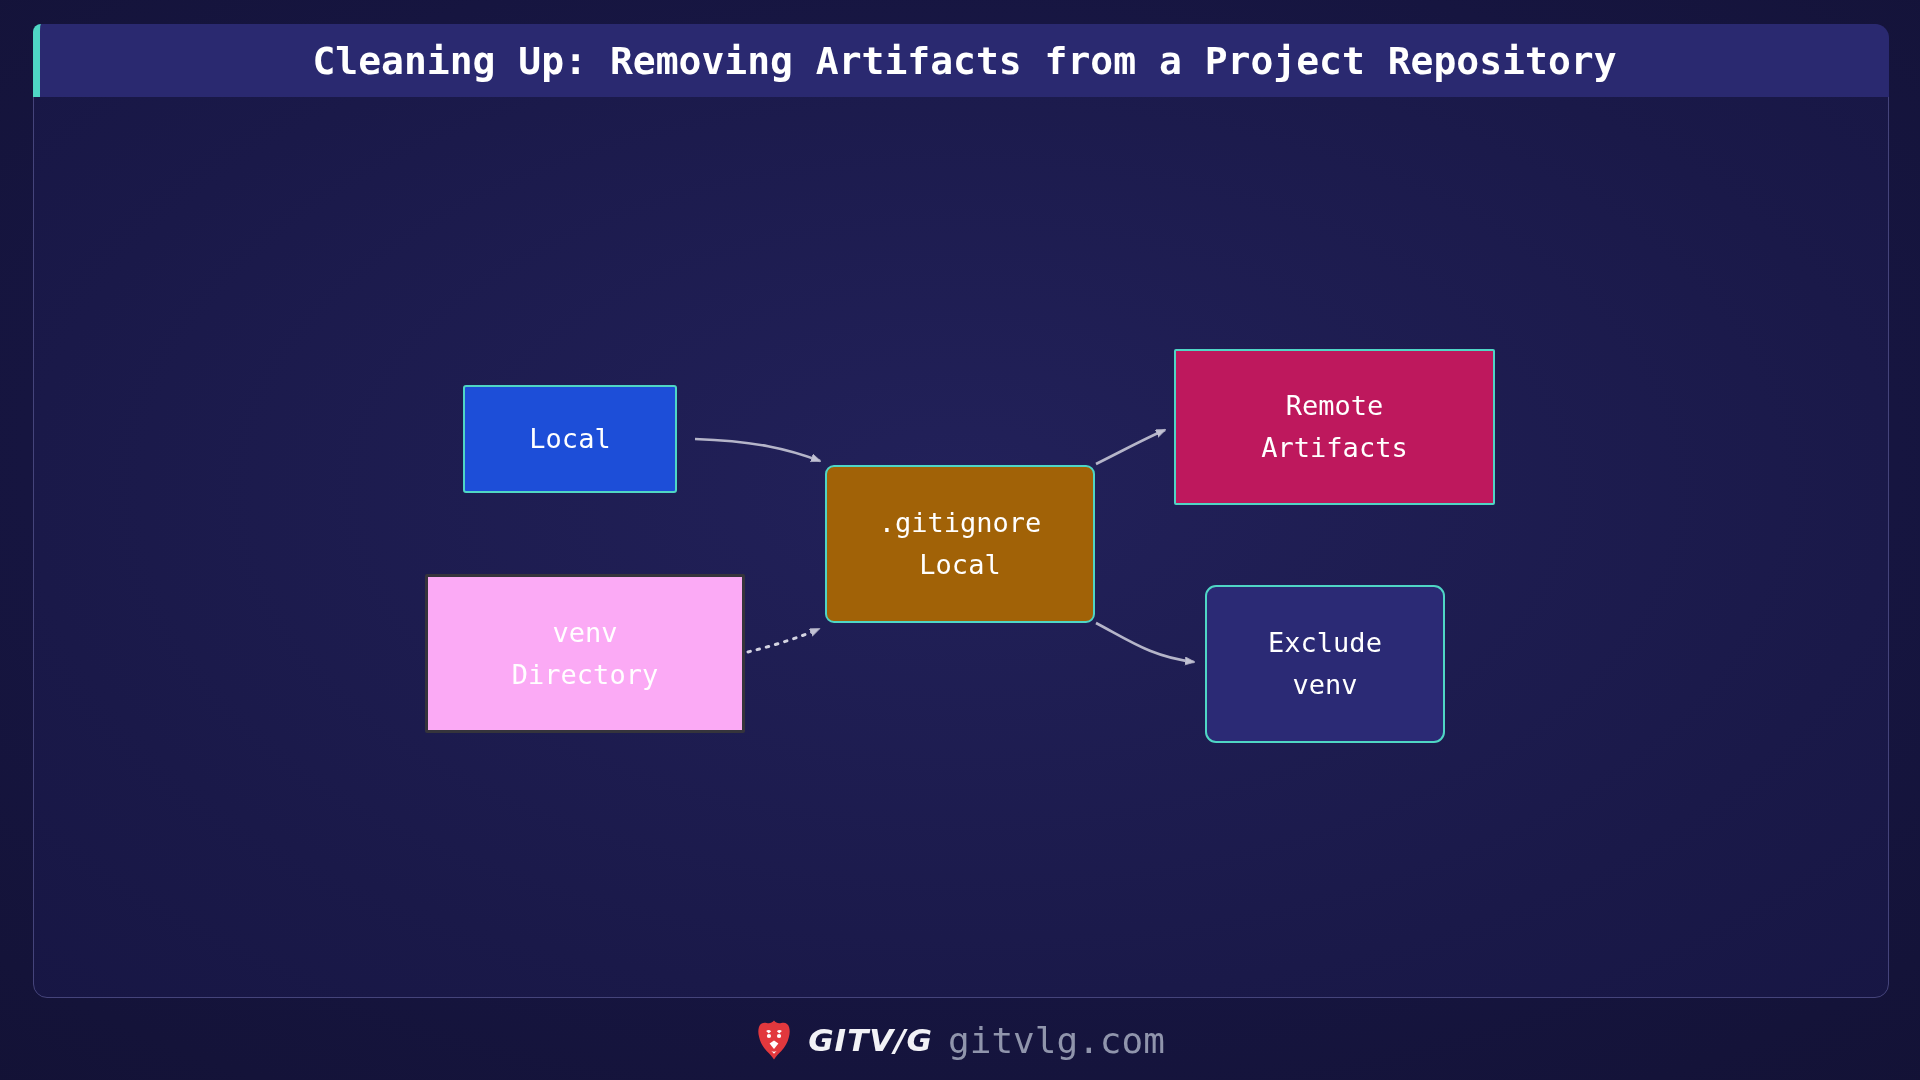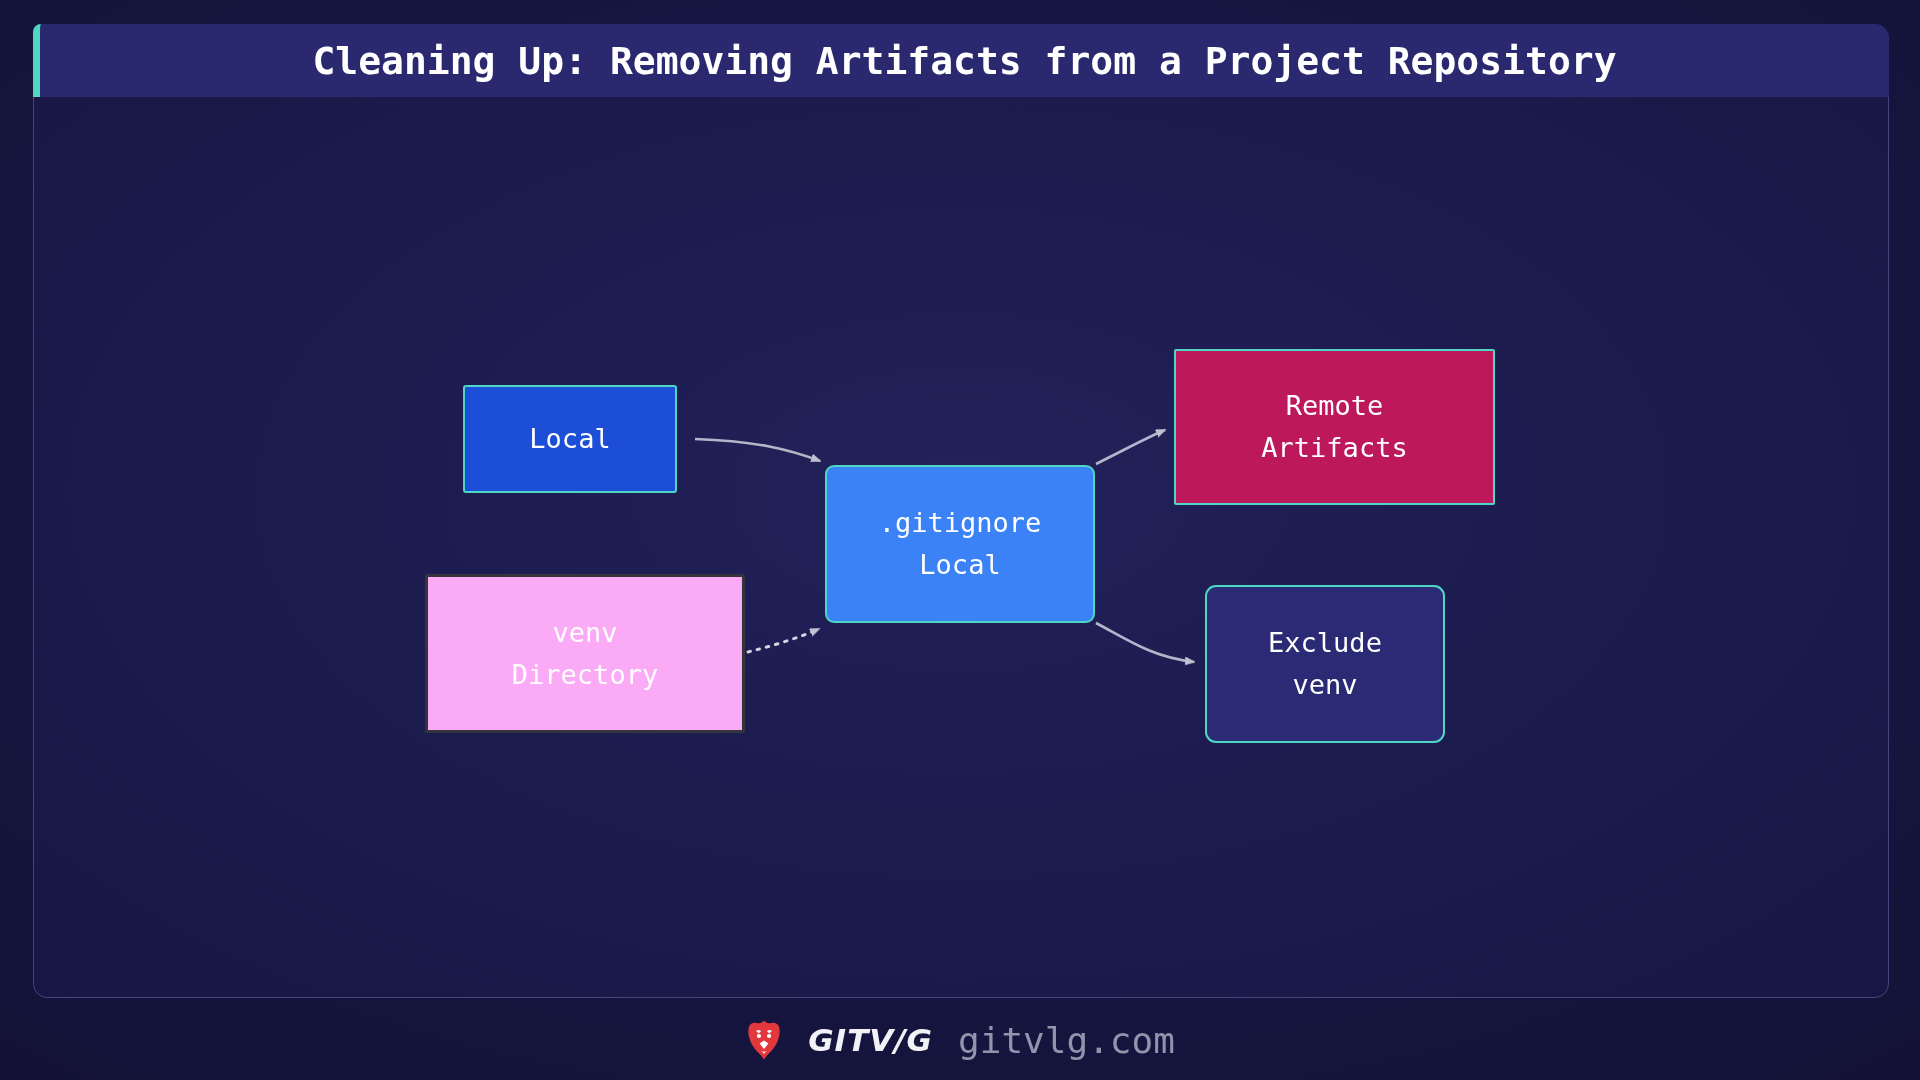--- a/index.html
+++ b/index.html
@@ -26,27 +26,27 @@
     font-family:"DejaVu Sans Mono", monospace;letter-spacing:0px;white-space:nowrap;
   }
   .node{
     position:absolute;box-sizing:border-box;
     display:flex;flex-direction:column;align-items:center;justify-content:center;
     color:#ffffff;font-size:27px;line-height:42px;text-align:center;
     font-family:"DejaVu Sans Mono", monospace;
   }
   .node-local   {left:463px; top:385px; width:214px; height:108px; background:#1d4ed8; border:2px solid #4fd6c5; border-radius:3px;align-items:center;}
   .node-venv    {left:425px; top:574px; width:320px; height:159px; background:#fbaaf5; border:3px solid #35343c; border-radius:2px;}
-  .node-gitignore{left:825px; top:465px; width:270px; height:158px; background:#3b82f6; border:2px solid #4fd6c5; border-radius:9px;}
+  .node-gitignore{left:825px; top:465px; width:270px; height:158px; background:#a16207; border:2px solid #4fd6c5; border-radius:9px;}
   .node-remote  {left:1174px;top:349px; width:321px; height:156px; background:#be185d; border:2px solid #4fd6c5; border-radius:2px;}
   .node-exclude {left:1205px;top:585px; width:240px; height:158px; background:#2b2a75; border:2px solid #4fd6c5; border-radius:11px;text-align:right;}
   .edges{position:absolute;left:0;top:0;width:1920px;height:1080px;pointer-events:none;}
   .footer{
     position:absolute;left:0;top:1012px;width:1920px;height:56px;
-    display:flex;align-items:center;justify-content:center;gap:25px;
+    display:flex;align-items:center;justify-content:center;gap:15px;
   }
   .brand{
     color:#f2f2f6;font-family:"DejaVu Sans", sans-serif;
     font-size:31px;font-weight:bold;font-style:italic;letter-spacing:1px;white-space:nowrap;
   }
   .site{
     color:#9095ac;font-family:"DejaVu Sans Mono", monospace;
     font-size:36px;white-space:nowrap;
   }
 </style>

